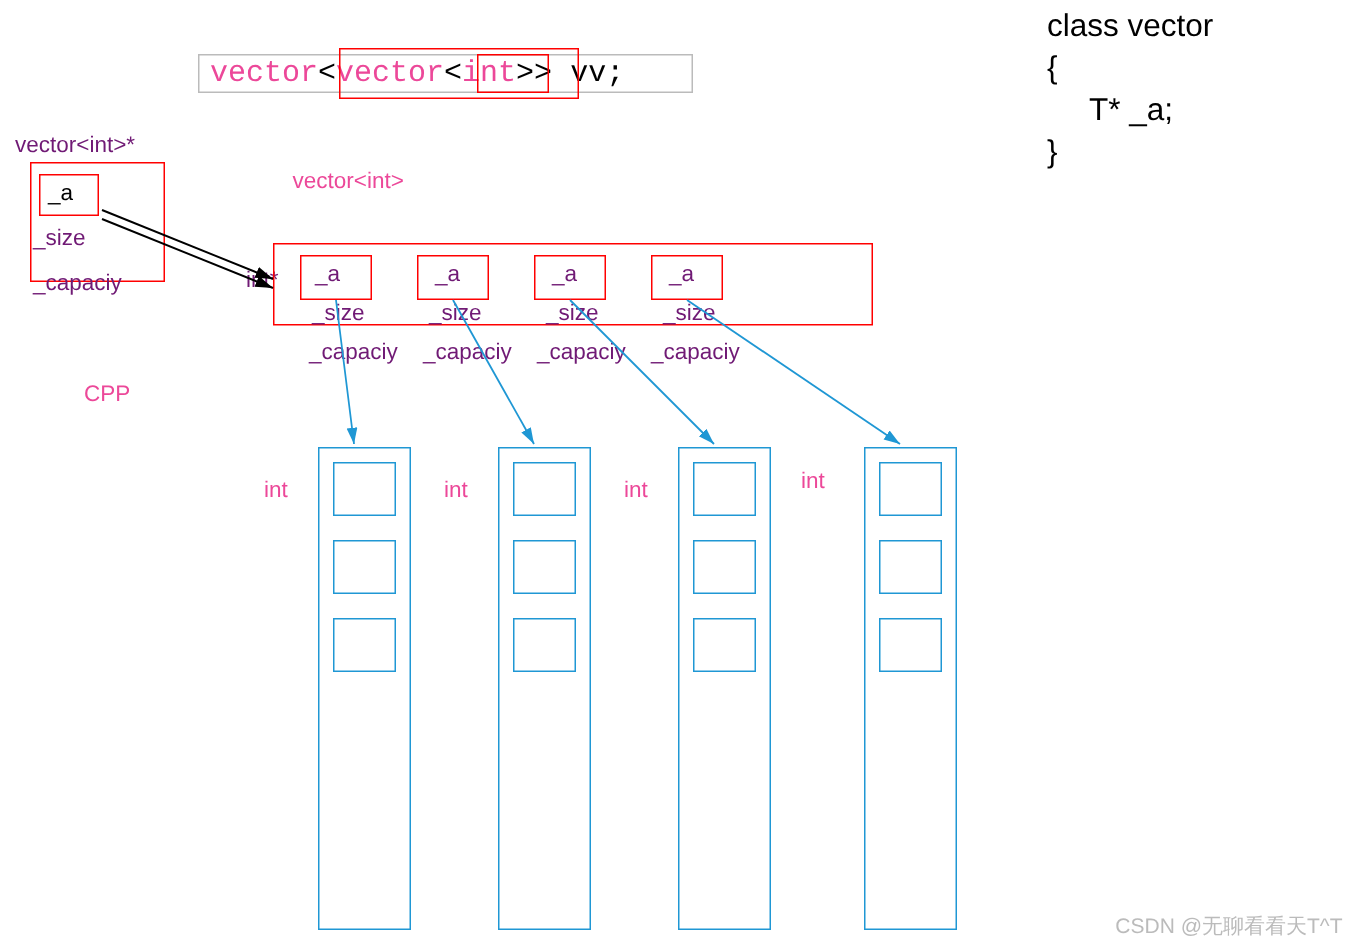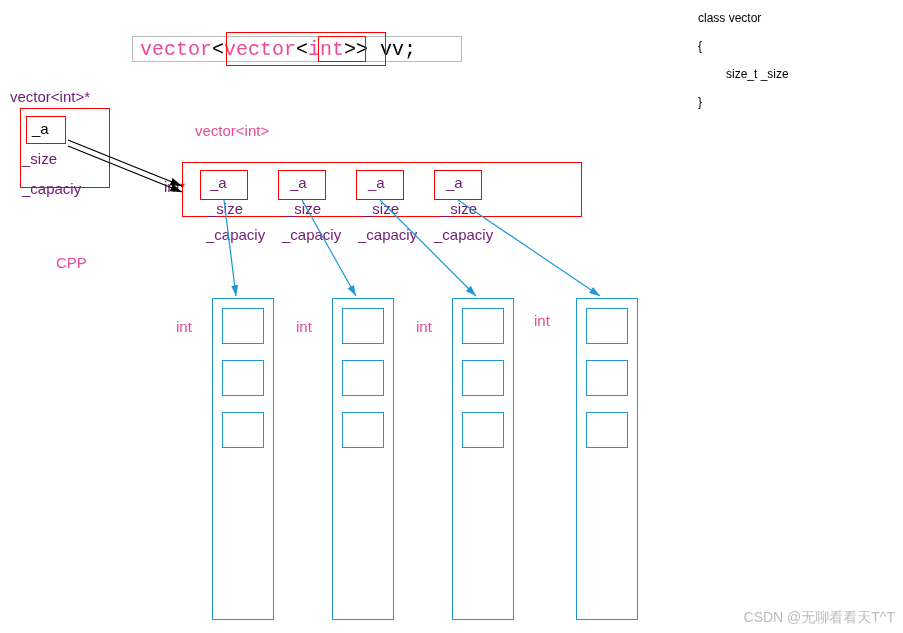--- a/index.html
+++ b/index.html
@@ -39,21 +39,21 @@
 <div class="abs code" style="left:140px; top:38px;">
   <span class="blue">vector</span><span class="black">&lt;</span><span class="blue">vector</span><span class="black">&lt;</span><span class="blue">int</span><span class="black">&gt;&gt;</span><span class="black"> vv;</span>
 </div>
 
 <div class="abs box-red" style="left:226px; top:32px; width:160px; height:34px;"></div>
 <div class="abs box-red" style="left:318px; top:36px; width:48px; height:26px;"></div>
 <div class="abs box-gray" style="left:132px; top:36px; width:330px; height:26px; z-index:-1;"></div>
 
 <div class="abs red small" style="left:10px; top:88px;">vector&lt;int&gt;*</div>
 
-<div class="abs blue small" style="left:195px; top:122px;text-align:center;">vector&lt;int&gt;</div>
+<div class="abs blue small" style="left:195px; top:112px;text-align:center;">vector&lt;int&gt;</div>
 
 <div class="abs box-red" style="left:20px; top:108px; width:90px; height:80px;"></div>
 <div class="abs box-red" style="left:26px; top:116px; width:40px; height:28px;"></div>
 <div class="abs black small" style="left:32px; top:120px;">_a</div>
 <div class="abs red small" style="left:22px; top:150px;">_size</div>
 <div class="abs red small" style="left:22px; top:180px;">_capaciy</div>
 
 <div class="abs red small" style="left:164px; top:178px;text-align:right;">int*</div>
 
 <div class="abs box-red" style="left:182px; top:162px; width:400px; height:55px;"></div>
@@ -97,24 +97,24 @@
 <div class="abs box-blue" style="left:462px; top:308px; width:42px; height:36px;"></div>
 <div class="abs box-blue" style="left:462px; top:360px; width:42px; height:36px;"></div>
 <div class="abs box-blue" style="left:462px; top:412px; width:42px; height:36px;"></div>
 
 <div class="abs blue small" style="left:534px; top:312px;">int</div>
 <div class="abs box-blue" style="left:576px; top:298px; width:62px; height:322px;"></div>
 <div class="abs box-blue" style="left:586px; top:308px; width:42px; height:36px;"></div>
 <div class="abs box-blue" style="left:586px; top:360px; width:42px; height:36px;"></div>
 <div class="abs box-blue" style="left:586px; top:412px; width:42px; height:36px;"></div>
 
-<div class="abs black" style="left:698px; top:4px; line-height:28px; font-size:12px;">
+<div class="abs black" style="left:698px; top:4px; line-height:28px; font-size:21px;">
   <div>class vector</div>
   <div>{</div>
-  <div style="padding-left:28px;">size_t _size</div>
+  <div style="padding-left:28px;">T*  _a;</div>
   <div>}</div>
 </div>
 
 <svg class="arrows" width="903" height="633">
   <defs>
     <marker id="ah-black" markerWidth="10" markerHeight="10" refX="9" refY="3" orient="auto">
       <path d="M0,0 L0,6 L9,3 z" fill="#000"></path>
     </marker>
     <marker id="ah-blue" markerWidth="10" markerHeight="10" refX="9" refY="3" orient="auto">
       <path d="M0,0 L0,6 L9,3 z" fill="#1f97d4"></path>

